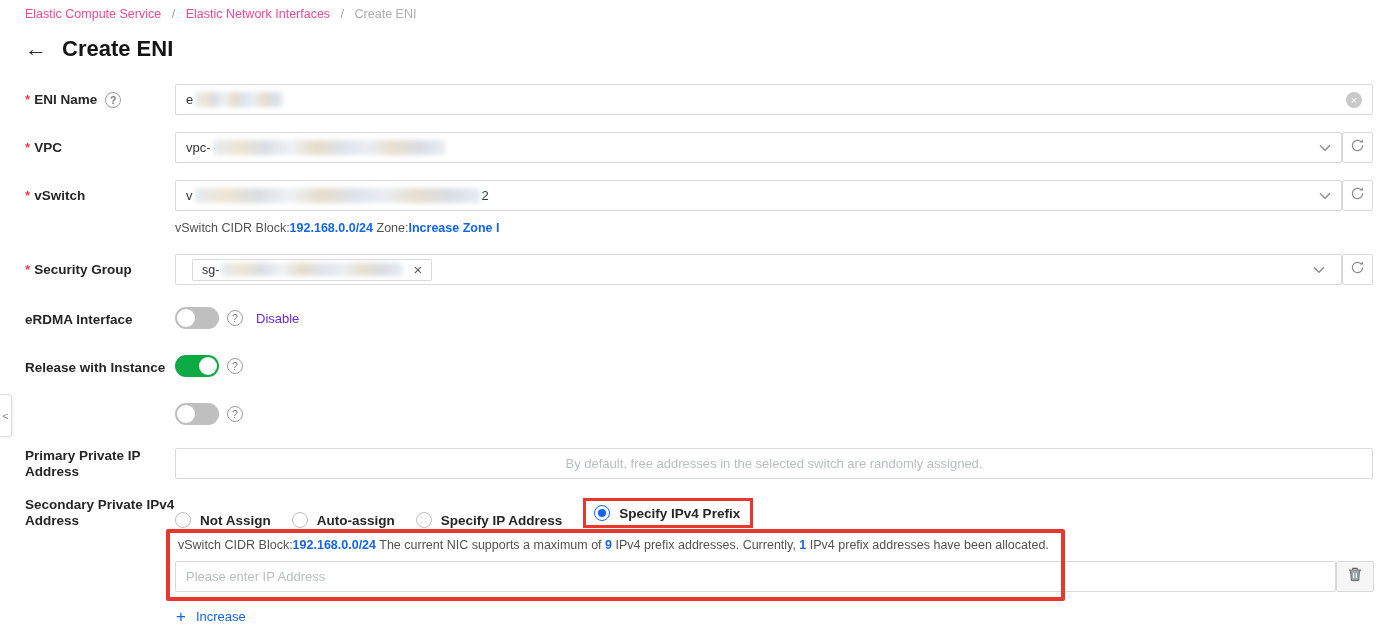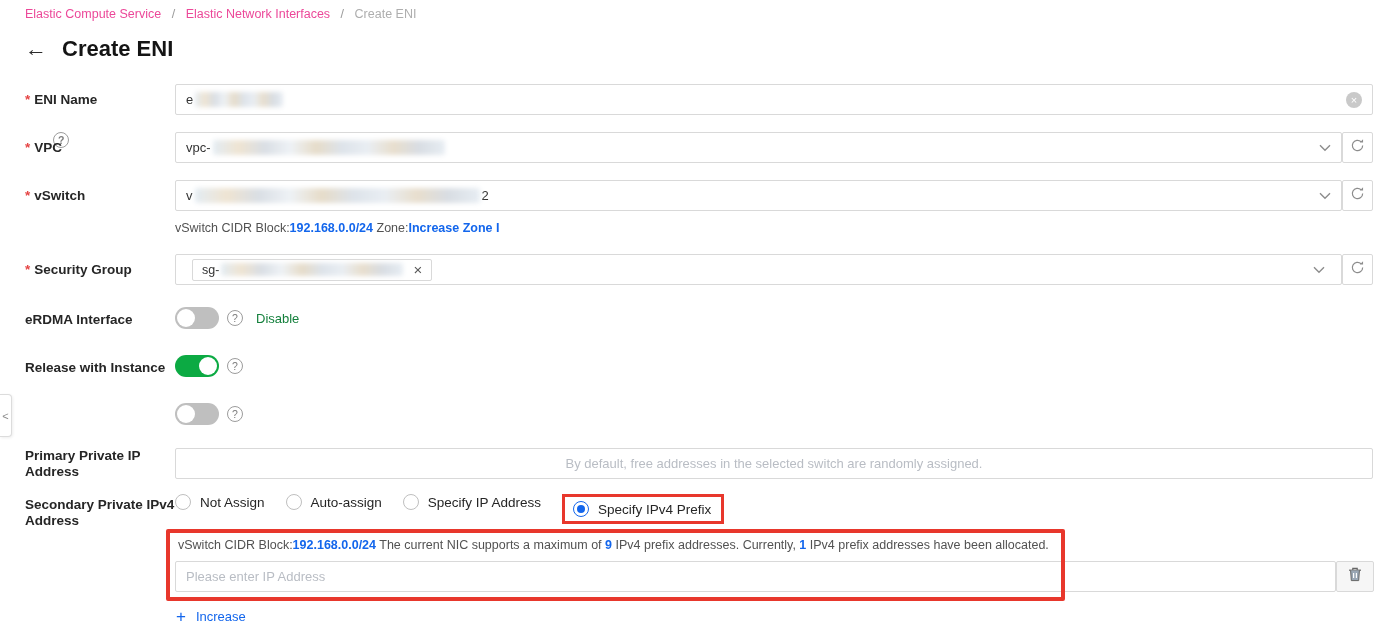--- a/index.html
+++ b/index.html
@@ -13,21 +13,21 @@
   .bc-current { color:#aeaeae; }
 
   
   .title-row { position:absolute; left:25px; top:36px; display:flex; align-items:center; gap:15px; }
   .back-arrow { font-size:22px; color:#2b2b2b; cursor:pointer; line-height:1; }
   .page-title { font-size:22px; font-weight:700; color:#141414; }
 
   
   .row-label { position:absolute; left:25px; width:150px; font-size:13.5px; font-weight:600; color:#262626; line-height:16px; }
   .req { color:#e54545; margin-right:4px; font-weight:700; }
-  .label-inline { display:inline-flex; align-items:center; gap:24px;flex-direction:column; }
+  .label-inline { display:inline-flex; align-items:center; gap:8px; }
 
   
   .input-box { position:absolute; background:#fff; border:1px solid #d9d9d9; border-radius:2px;
                display:flex; align-items:center; padding:0 10px; font-size:13px; color:#333; }
   .redact { display:inline-block; height:15px; border-radius:2px; vertical-align:middle; margin:0 2px;
             background:linear-gradient(90deg,#e3ecf3,#efe4d2,#d9dee4,#eef2f6,#e6dcc9,#dde3ea,#e9eef3,#e8decd,#d8dde3,#e7edf3);
             filter:blur(2.5px); }
   .clear-circle { margin-left:auto; width:16px; height:16px; border-radius:50%; background:#c9c9c9; color:#fff;
                   font-size:11px; line-height:16px; text-align:center; cursor:pointer; }
   .chevron { margin-left:auto; display:flex; }
@@ -43,33 +43,33 @@
 
   
   .toggle { position:absolute; width:44px; height:22px; border-radius:11px; cursor:pointer; }
   .toggle .knob { position:absolute; top:2px; width:18px; height:18px; border-radius:50%; background:#fff; }
   .toggle.off { background:#bfbfbf; } .toggle.off .knob { left:2px; }
   .toggle.on  { background:#0caa43; } .toggle.on  .knob { left:24px; }
 
   .help-circle { width:16px; height:16px; border:1px solid #9c9c9c; border-radius:50%; color:#7d7d7d;
                  font-size:10.5px; line-height:14px; text-align:center; display:inline-block; background:#fff; flex:none; }
   .help-abs { position:absolute; }
-  .state-text { position:absolute; font-size:13px; color:#15803d; }
+  .state-text { position:absolute; font-size:13px; color:#6d28d9; }
 
   .collapse-handle { position:absolute; left:0; top:394px; width:12px; height:43px; background:#fff;
                      border:1px solid #dcdcdc; border-left:none; border-radius:0 4px 4px 0;
                      box-shadow:1px 1px 3px rgba(0,0,0,.07); display:flex; align-items:center; justify-content:center;
                      font-size:11px; color:#8c8c8c; cursor:pointer; }
 
   input.text-field { position:absolute; border:1px solid #d9d9d9; border-radius:2px; padding:0 10px;
                      font-size:13px; color:#333; font-family:"Liberation Sans", sans-serif; outline:none; }
   input.text-field::placeholder { color:#b9bdc4; opacity:1; }
 
   
-  .radio-row { position:absolute; left:175px; top:494px; height:34px; display:flex; align-items:flex-start; }
+  .radio-row { position:absolute; left:175px; top:494px; height:34px; display:flex; align-items:flex-end;font-weight:bold; }
   .radio-opt { display:flex; align-items:center; margin-right:21px; font-size:13.5px; color:#262626; cursor:pointer; }
   .radio-circle { width:16px; height:16px; border:1px solid #bfbfbf; border-radius:50%; background:#fff;
                   margin-right:9px; flex:none; position:relative; }
   .radio-opt.selected .radio-circle { border:1.5px solid #1366ec; }
   .radio-opt.selected .radio-circle::after { content:""; position:absolute; left:50%; top:50%; transform:translate(-50%,-50%);
                   width:8px; height:8px; border-radius:50%; background:#1366ec; }
   .annot-small { border:3px solid #e8372c; padding:4px 10px 4px 8px; margin-right:0; }
 
   .annot-big { position:absolute; left:166px; top:529px; width:899px; height:72px; border:4px solid #e8372c;
                border-radius:2px; pointer-events:none; z-index:6; }

